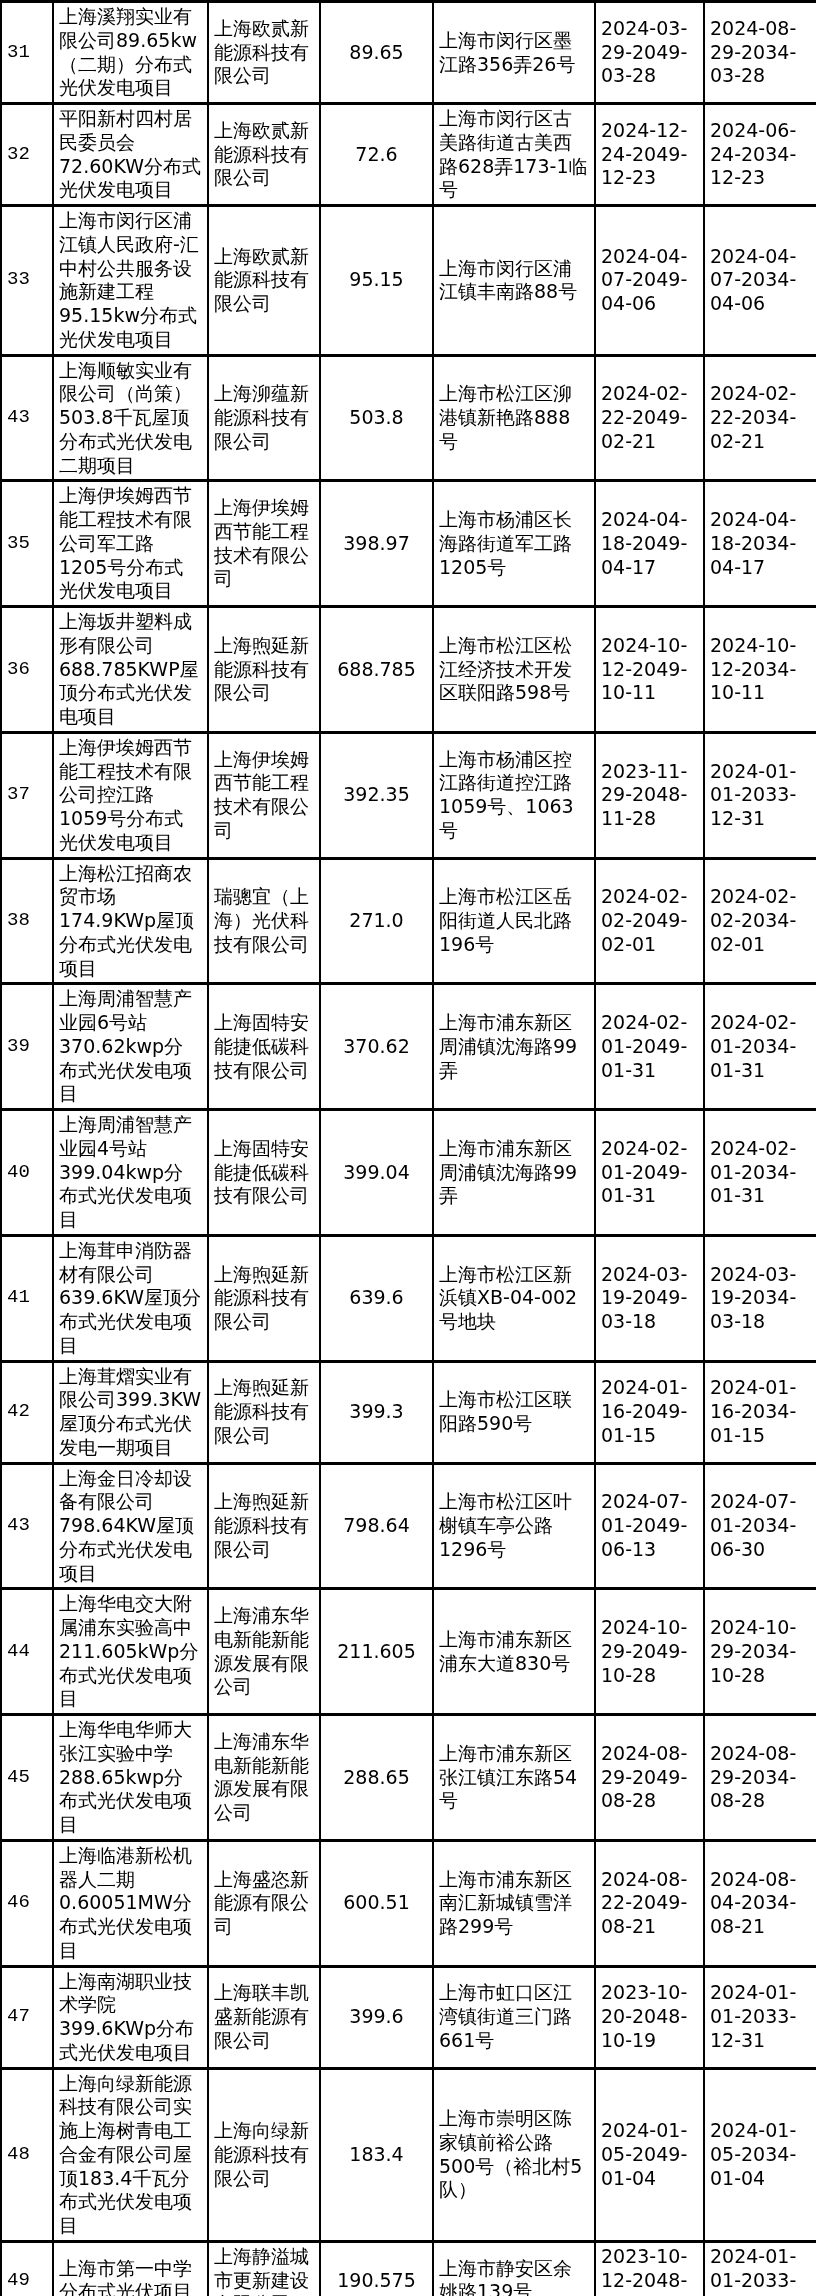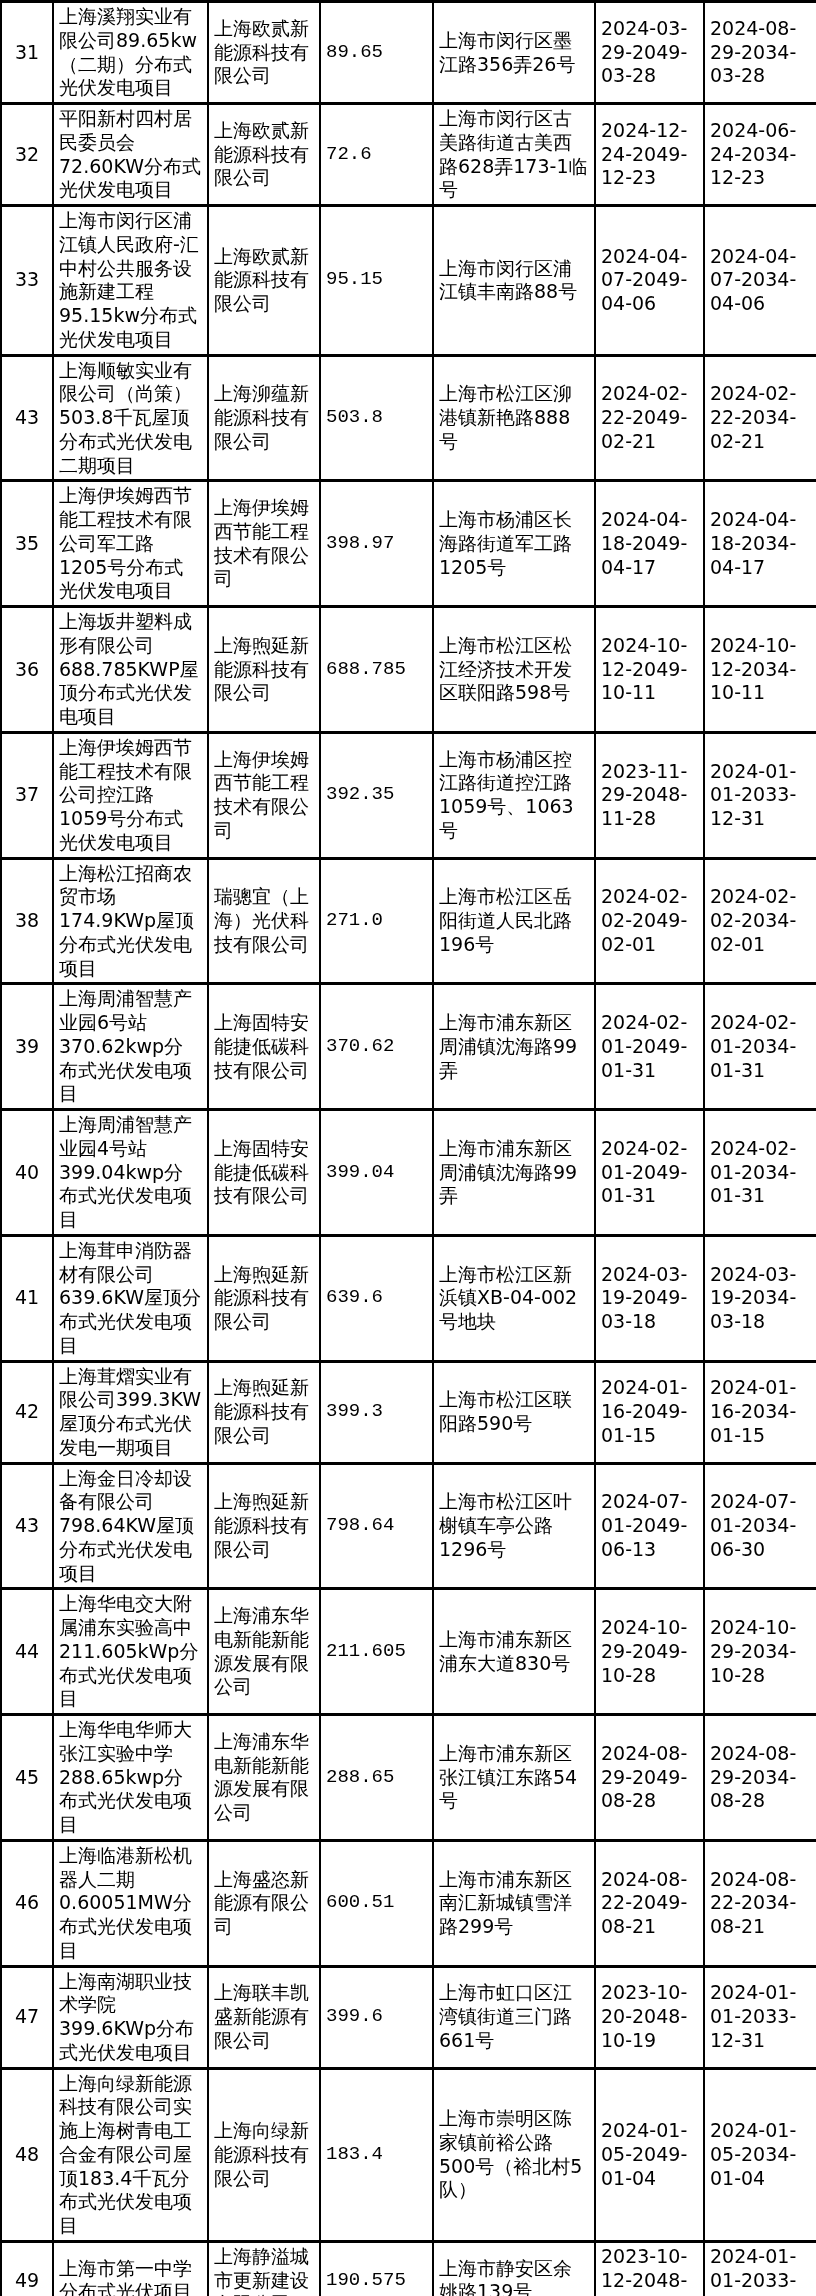--- a/index.html
+++ b/index.html
@@ -25,26 +25,25 @@
     border-right: 2px solid #000000;
     border-top: 3px solid #000000;
     border-bottom: 3px solid #000000;
     vertical-align: middle;
     padding: 2px 5px;
     line-height: 1.25;
     word-wrap: break-word;
     overflow-wrap: break-word;
   }
   td.c-no {
+    padding: 2px 2px;
+    font-family: Liberation Mono, monospace;
+  }
+  td.c-capacity {
     text-align: center;
-    padding: 2px 2px;
-  }
-  td.c-capacity {
-    text-align: left;
-    font-family: Liberation Mono, monospace;
   }
   td.c-left {
     text-align: left;
   }
 </style>
 </head>
 <body>
 
 <table class="projects">
   <colgroup>
@@ -192,21 +191,21 @@
     <td class="c-left">2024-08-29-2049-08-28</td>
     <td class="c-left">2024-08-29-2034-08-28</td>
   </tr>
       <tr>
     <td class="c-no">46</td>
     <td class="c-left">上海临港新松机器人二期0.60051MW分布式光伏发电项目</td>
     <td class="c-left">上海盛恣新能源有限公司</td>
     <td class="c-capacity">600.51</td>
     <td class="c-left">上海市浦东新区南汇新城镇雪洋路299号</td>
     <td class="c-left">2024-08-22-2049-08-21</td>
-    <td class="c-left">2024-08-22-2034-08-21</td>
+    <td class="c-left">2024-08-04-2034-08-21</td>
   </tr>
       <tr>
     <td class="c-no">47</td>
     <td class="c-left">上海南湖职业技术学院399.6KWp分布式光伏发电项目</td>
     <td class="c-left">上海联丰凯盛新能源有限公司</td>
     <td class="c-capacity">399.6</td>
     <td class="c-left">上海市虹口区江湾镇街道三门路661号</td>
     <td class="c-left">2023-10-20-2048-10-19</td>
     <td class="c-left">2024-01-01-2033-12-31</td>
   </tr>

